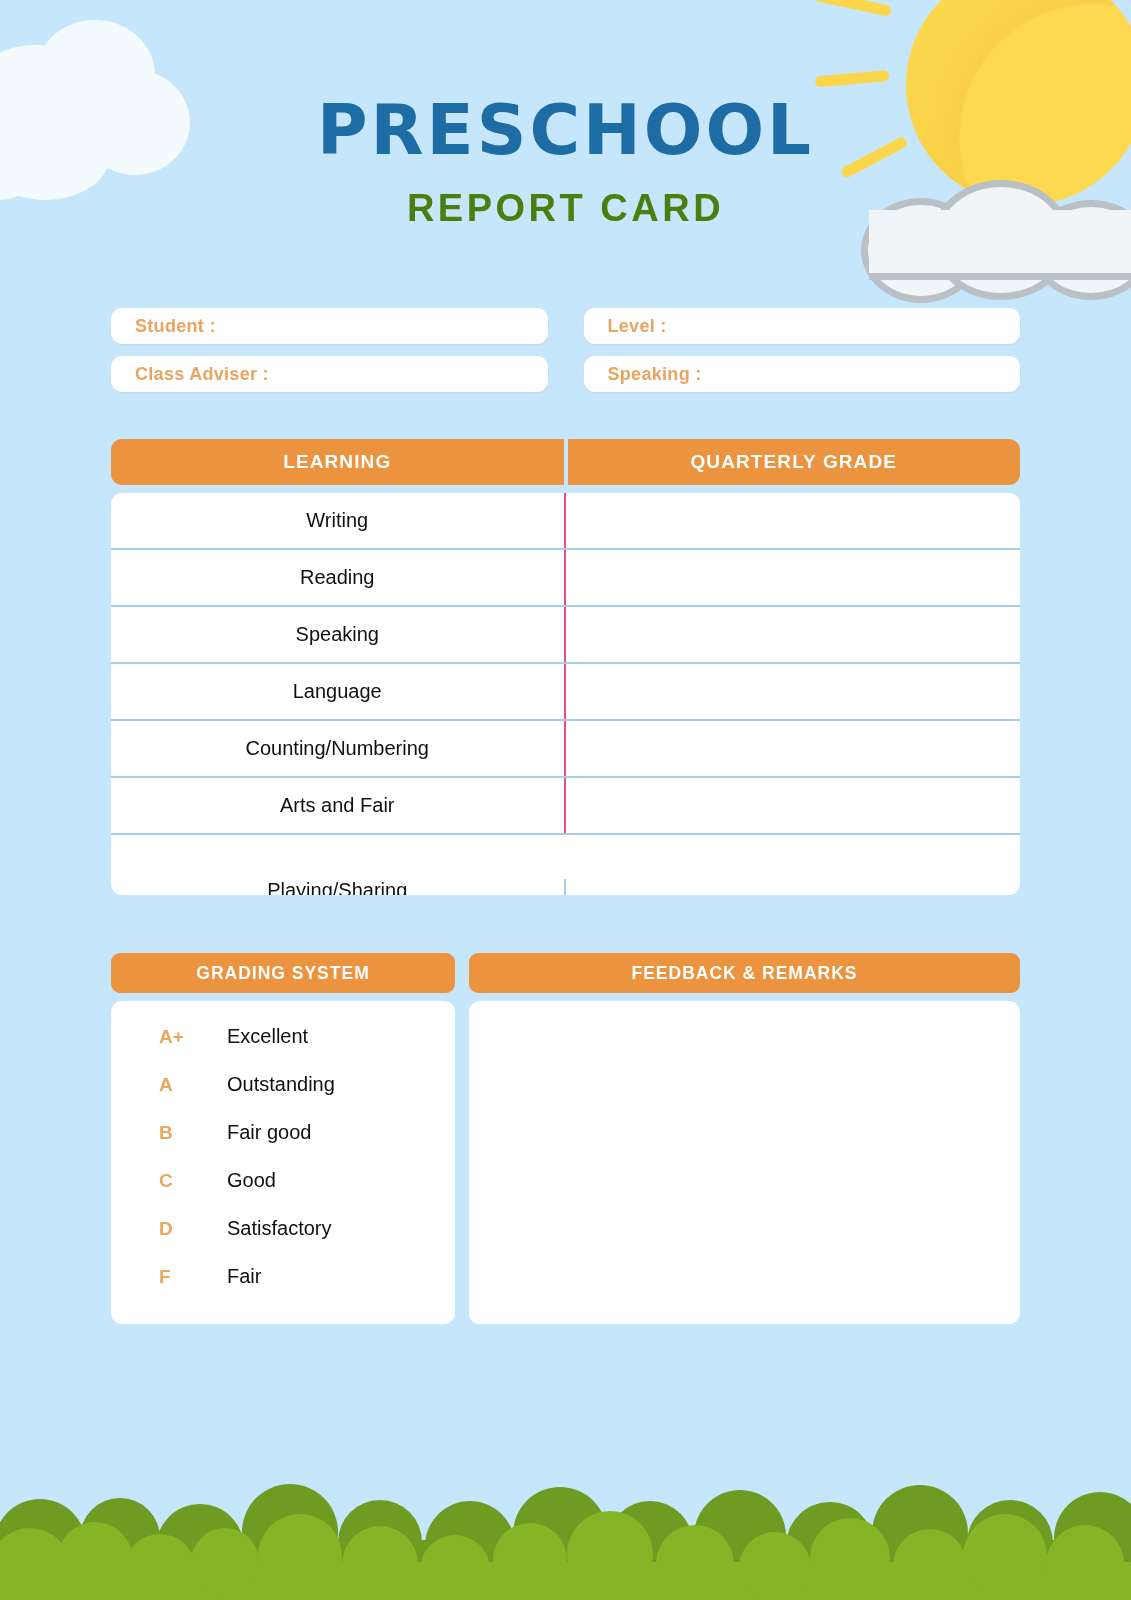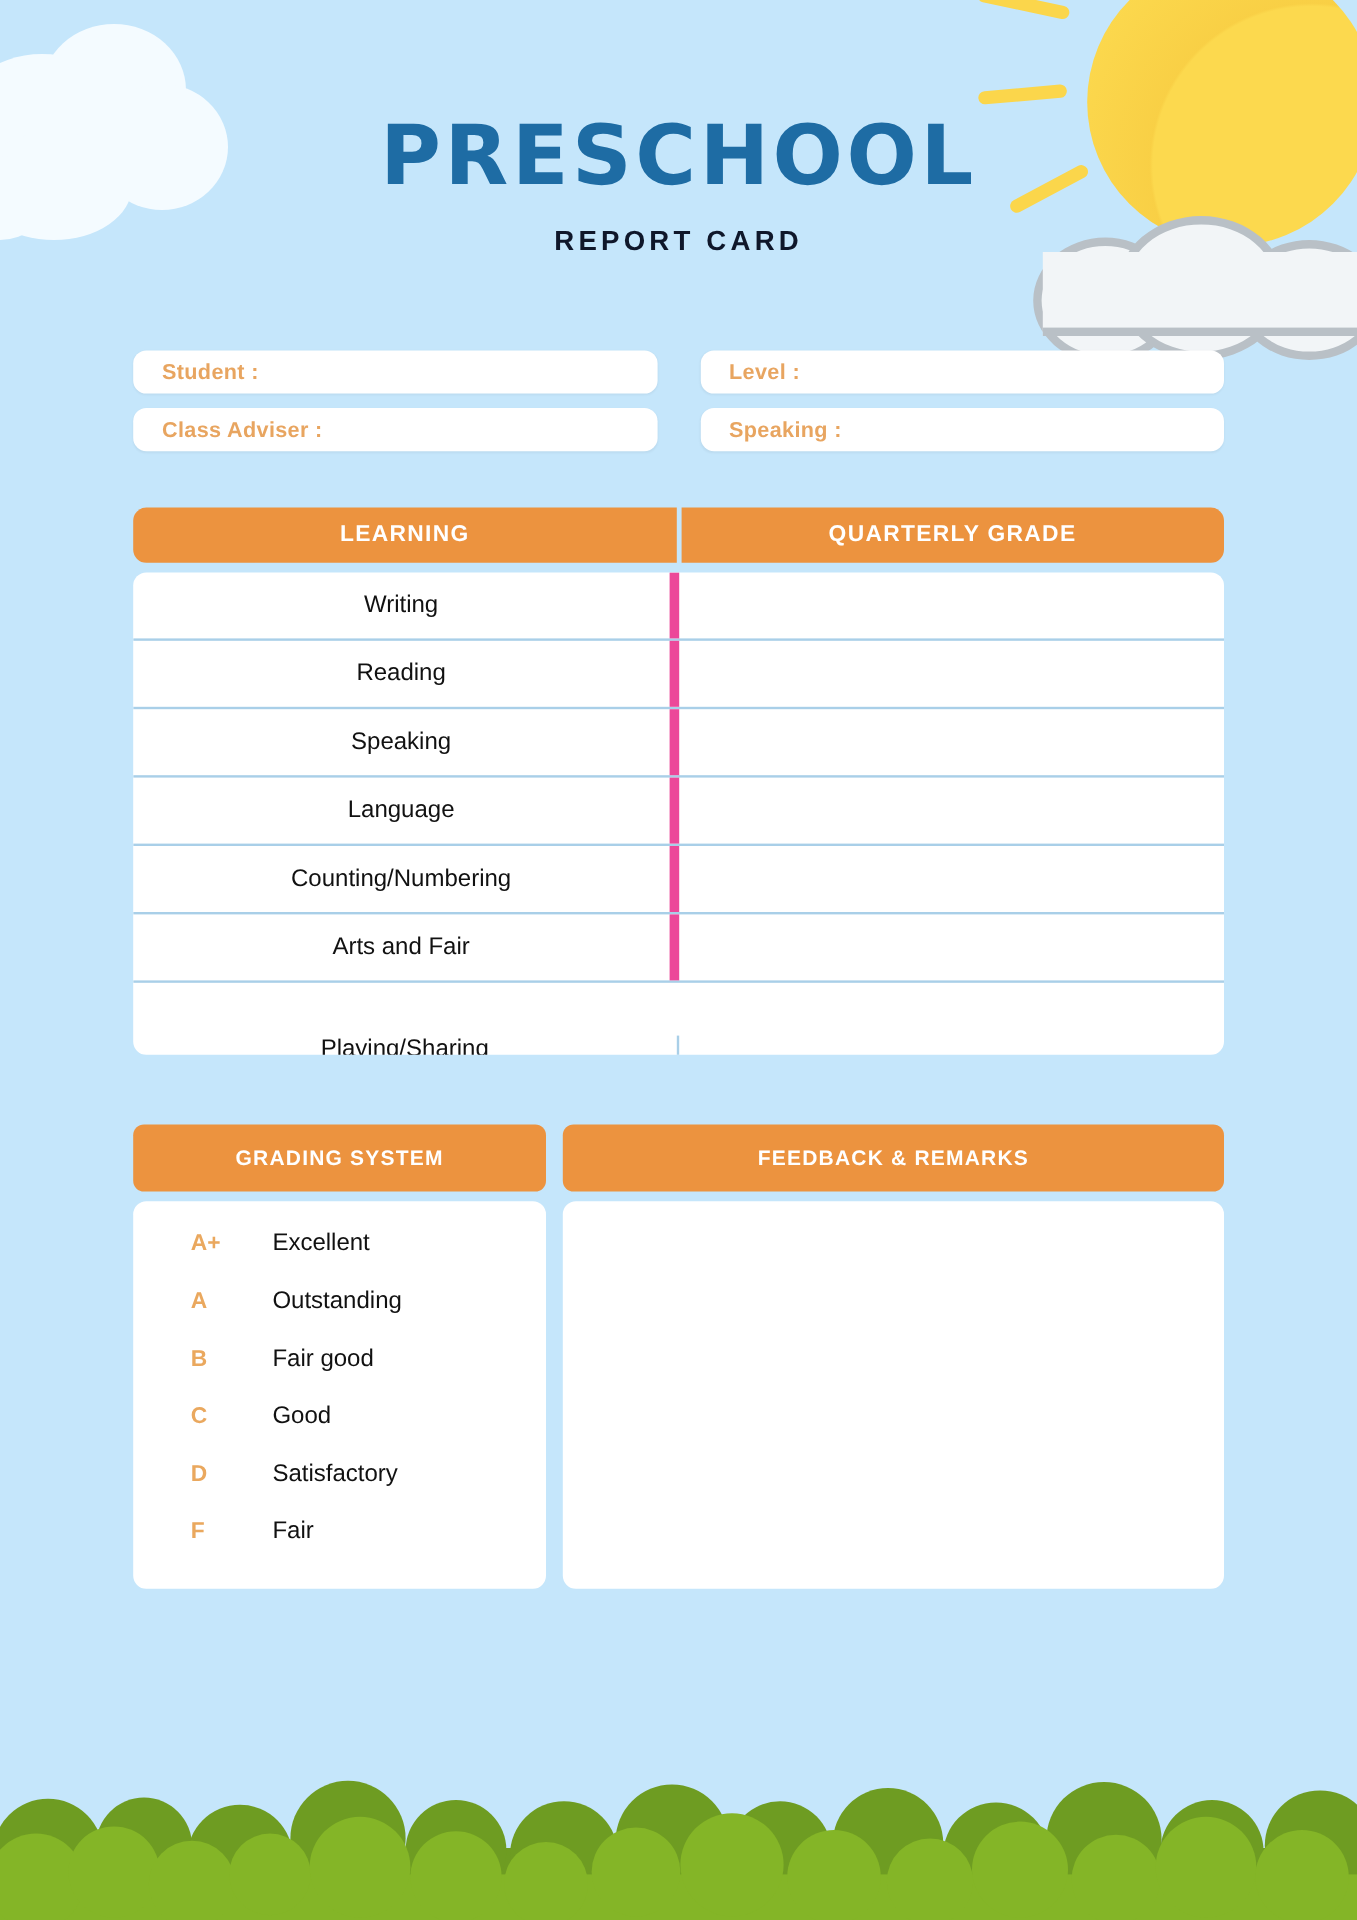--- a/index.html
+++ b/index.html
@@ -75,24 +75,24 @@
   .main-title {
     font-family: "DejaVu Sans", sans-serif;
     font-size: 69px;
     font-weight: bold;
     letter-spacing: 3px;
     color: #1e6ca4;
     line-height: 1;
   }
   .sub-title {
     margin-top: 22px;
-    font-size: 23px;
+    font-size: 38px;
     font-weight: bold;
     letter-spacing: 3.5px;
-    color: #0f172a;
+    color: #4d7c0f;
   }
 
   
   .info-grid {
     margin-top: 78px;
     display: grid;
     grid-template-columns: 1fr 1fr;
     column-gap: 36px;
     row-gap: 12px;
   }
@@ -143,34 +143,34 @@
   .trow {
     display: grid;
     grid-template-columns: 1fr 1fr;
     height: 57px;
     border-bottom: 2px solid #a9cfe8;
   }
   .trow:last-child { border-bottom: none; height: 60px; }
   .tcell-learning {
     display: flex; align-items: center; justify-content: center;
     font-size: 20px; color: #111111;
-    border-right: 8px solid #ec4899;
+    border-right: 2px solid #ec4899;
   }
   .trow:last-child .tcell-learning { border-right: 2px solid #a9cfe8; margin-top: 44px; }
   .tcell-grade { }
 
   
   .bottom-block { margin-top: 58px; display: grid; grid-template-columns: 344px 1fr; column-gap: 14px; }
   .panel-head {
     background: #ec933f;
     color: #ffffff;
     font-weight: bold;
     font-size: 17.5px;
     letter-spacing: 1px;
-    height: 56px;
+    height: 40px;
     border-radius: 9px;
     display: flex; align-items: center; justify-content: center;
   }
   .panel-body {
     margin-top: 8px;
     background: #ffffff;
     border-radius: 11px;
     height: 323px;
   }
 

